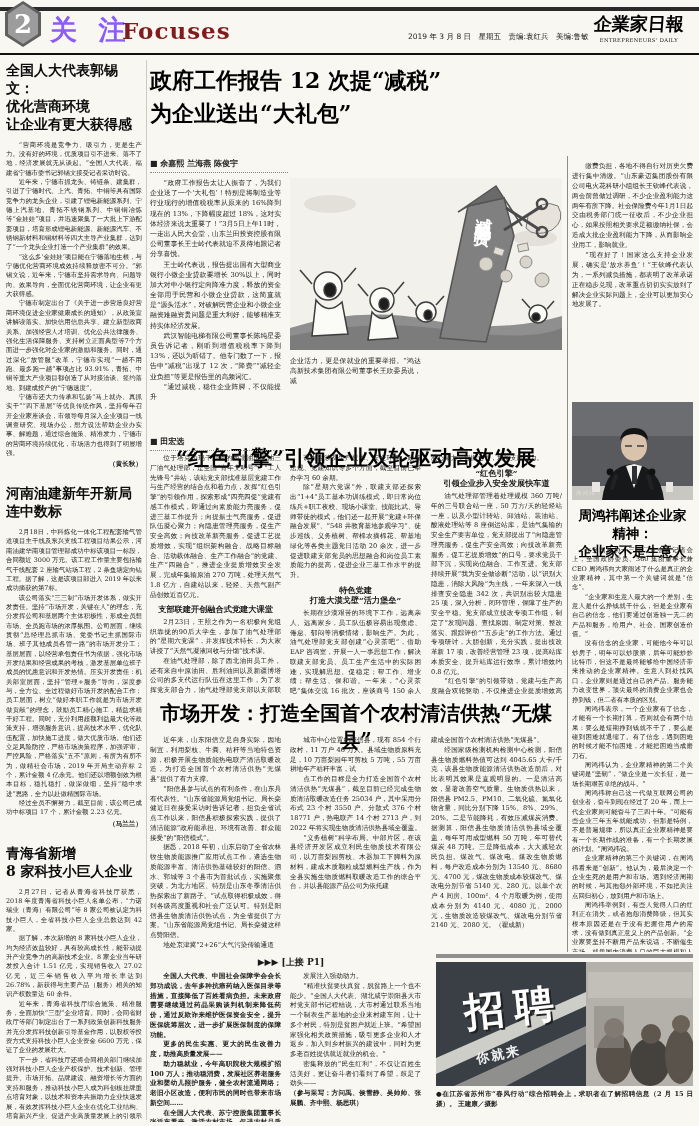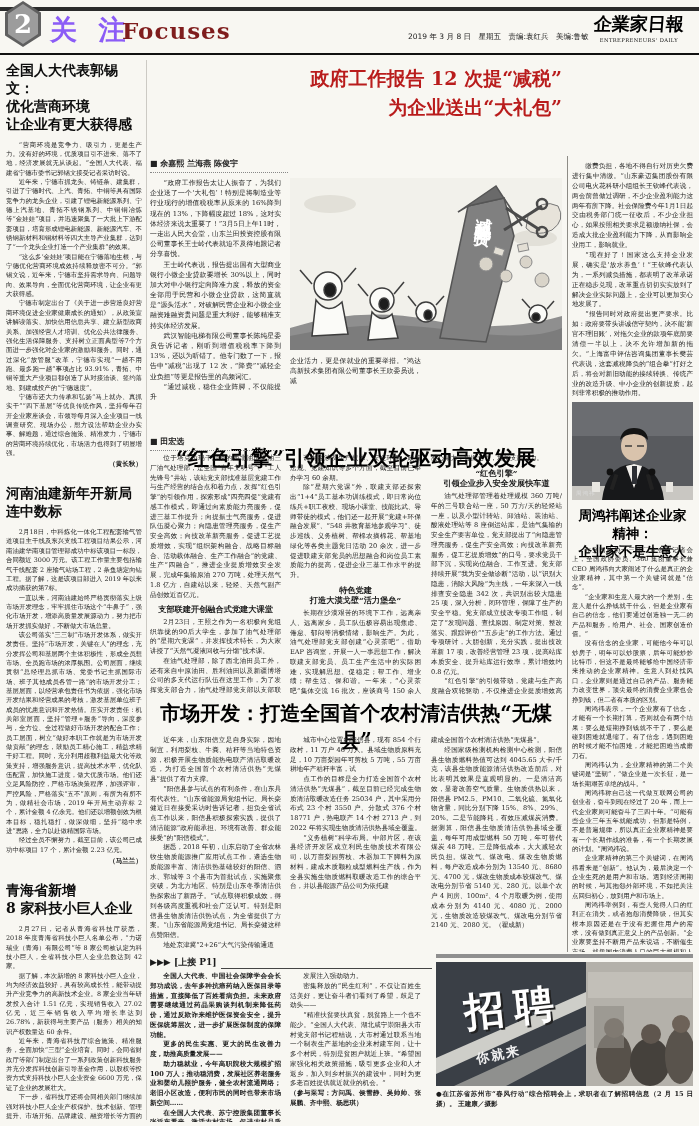--- a/index.html
+++ b/index.html
@@ -32,22 +32,22 @@
   .subhead{font-weight:bold;text-align:center;font-size:8.2px;margin:4px 0 3px;line-height:1.3;text-indent:0;}
 
   
   .col-left{position:absolute;left:6px;top:62px;width:136px;height:1058px;overflow:hidden;}
   .l-title{font-weight:bold;color:#0d0d0d;line-height:1.28;font-size:14px;margin-bottom:7px;}
   .l-body{font-size:6.4px;line-height:1.46;}
   .l-gap{height:16px;}
   .divider-left{position:absolute;left:146px;top:60px;height:1060px;width:1px;background:#cccac4;}
 
   
-  .main-headline{position:absolute;left:150px;top:64px;width:412px;text-align:right;
-        font-size:19px;font-weight:900;line-height:1.5;color:#b91c1c;letter-spacing:0px;}
+  .main-headline{position:absolute;left:150px;top:64px;width:412px;text-align:left;
+        font-size:22px;font-weight:900;line-height:1.5;color:#000000;letter-spacing:0px;}
   .byline{font-size:8px;font-weight:bold;color:#222;border-bottom:1px dotted #888;
         padding-bottom:3px;font-family:"DejaVu Sans",sans-serif;}
   .byline-top{position:absolute;left:150px;top:158px;width:138px;}
   .story-col{position:absolute;width:131px;overflow:hidden;font-size:6.8px;line-height:1.5;}
   .ts-col1{left:150px;top:178px;height:222px;}
   .ts-col4{left:572px;top:162px;height:234px;width:121px;font-size:6.6px;}
   .ts-illu{position:absolute;left:290px;top:178px;width:272px;height:172px;overflow:hidden;background:#f1f0ea;}
   .illu-label{position:absolute;right:64px;top:26px;writing-mode:vertical-rl;color:#fff;
         font-size:17px;font-weight:bold;letter-spacing:4px;transform:rotate(7deg);}
   .ts-cap2{left:290px;top:356px;height:36px;}
@@ -62,21 +62,21 @@
   .re-col{position:absolute;top:454px;height:242px;width:131px;overflow:hidden;font-size:6.6px;line-height:1.48;}
   .re-c1{left:150px;} .re-c2{left:290px;} .re-c3{left:431px;}
 
   
   .yx-headline{position:absolute;left:150px;top:700px;width:412px;text-align:center;
         font-size:20px;font-weight:900;color:#000;}
   .yx-col{position:absolute;top:736px;height:216px;width:131px;overflow:hidden;font-size:6.6px;line-height:1.48;}
   .yx-c1{left:150px;} .yx-c2{left:290px;} .yx-c3{left:431px;}
 
   
-  .cont-marker{position:absolute;left:150px;top:956px;width:282px;display:flex;align-items:flex-end;gap:4px;}
+  .cont-marker{position:absolute;left:150px;top:956px;width:282px;display:flex;align-items:center;gap:4px;flex-direction:column;}
   .cont-label{font-size:9px;font-weight:bold;white-space:nowrap;}
   .cont-rule{flex:1;height:1px;background:#444;}
   .cont-col{position:absolute;top:972px;height:150px;width:131px;overflow:hidden;font-size:6.6px;line-height:1.48;}
   .cc1{left:150px;font-weight:bold;} .cc2{left:290px;}
   .credit{font-weight:bold;text-indent:0;}
 
   
   .zh-photo{position:absolute;left:572px;top:402px;width:121px;height:98px;overflow:hidden;background:#4a4a4a;}
   .zh-name{position:absolute;left:4px;bottom:3px;color:#ddd;font-size:5.5px;letter-spacing:1px;}
   .zh-headline{position:absolute;left:572px;top:506px;width:121px;text-align:center;font-weight:900;
@@ -136,21 +136,20 @@
       <div class="author-line">（黄长秋）</div>
     </div>
     <div class="l-gap"></div>
     <div>
       <div class="l-title">
         <div>河南油建新年开新局</div>
         <div>连中数标</div>
       </div>
       <div class="l-body">
           <p class="para">2月18日，中科炼化一体化工程配套输气管道项目主干线及东兴支线工程项目结果公示，河南油建华南项目管理部成功中标该项目一标段，合同额近 3000 万元。该工程工作量主要包括输气干线配套 2 座输气站场工程，2 条鱼塘定向钻工程。据了解，这是该项目部进入 2019 年以来成功摘获的第7标。</p>
-          <p class="para">一直以来，河南油建始终严格贯彻落实上级市场开发理念，牢牢抓住市场这个“牛鼻子”，强化市场开发，增添高质量发展源动力，努力把市场开发抓实做好，不断做大市场总量。</p>
           <p class="para">该公司落实“三三制”市场开发体系，做实开发责任。坚持“市场开发，关键在人”的理念，充分发挥公司和基层两个主体积极性，形成全员想市场、全员跑市场的浓厚氛围。公司层面，继续贯彻“总经理总抓市场、党委书记主抓国际市场、班子其他成员各管一路”的市场开发分工；基层层面，以经营承包责任书为依据，强化市场开发结果和经营成果的考核，激发基层单位班子成员的忧患意识和开发热情。压实开发责任：机关部室层面，坚持“管理+服务”导向，深度参与，全方位、全过程做好市场开发的配合工作；员工层面，树立“做好本职工作就是为市场开发做贡献”的理念，鼓励员工精心施工，精益求精干好工程。同时，充分利用超额利益最大化等政策支持，增强服务意识，提高技术水平，优化队伍配置，加快施工进度，做大优质市场。他们还立足风险防控，严格市场决策程序，加强评审，严控风险，严格落实“五不”原则，有所为有所不为，做精社会市场，2019 年开局主动弃标 2 个，累计金额 4 亿余元。他们还以增额创效为根本目标，稳扎稳打，做深做细，坚持“稳中求进”思路，全力以赴做精国际市场。</p>
           <p class="para">经过全员不懈努力，截至目前，该公司已成功中标项目 17 个，累计金额 2.23 亿元。</p>
         </div>
       <div class="author-line">（马兰兰）</div>
     </div>
     <div class="l-gap"></div>
     <div>
       <div class="l-title">
         <div>青海省新增</div>
         <div>8 家科技小巨人企业</div>
@@ -226,21 +225,20 @@
     <div class="illu-label">减税降费</div>
   </div>
 
   <div class="story-col ts-cap2 noindent">
     <p class="para noindent">企业活力，更是保就业的重要举措。”鸿达高新技术集团有限公司董事长王欣委员说，减</p>
   </div>
 
   <div class="story-col ts-col4">
       <p class="para">缴费负担，各地不得自行对历史欠费进行集中清缴。”山东豪迈集团股份有限公司电火花科研小组组长王钦峰代表说，两会前曾做过调研，不少企业盈利能力这两年有所下降。社会保险费今年1月1日起交由税务部门统一征收后，不少企业担心，如果按照相关要求足额缴纳社保，会造成大批企业盈利能力下降，从而影响企业用工，影响就业。</p>
       <p class="para">“现在好了！国家这么支持企业发展，确实是‘放水养鱼’！”王钦峰代表认为，一系列减负措施，都表明了改革承诺正在稳步兑现，改革重点切切实实放到了解决企业实际问题上，企业可以更加安心地发展了。</p>
-      <p class="para">“报告同时对政府提出更严要求。比如：政府要带头讲诚信守契约，决不能‘新官不理旧账’，对拖欠企业的款项年底前要清偿一半以上，决不允许增加新的拖欠。”上海富申评估咨询集团董事长樊芸代表说，这套减税降负的“组合拳”打好之后，将会对新旧动能的接续转换、传统产业的改造升级、中小企业的创新提质，起到非常积极的推动作用。</p>
     </div>
 
   <div class="re-headline">“红色引擎”引领企业双轮驱动高效发展</div>
   <div class="byline byline-re">■ 田宏选</div>
 
   <div class="re-col re-c1">
     <div>
         <p class="para">位于塔克拉玛干沙漠的西北油田采油三厂油气处理部，是全国“青年文明号”、“工人先锋号”井站，该站党支部找准基层党建工作与生产经营的结合点和着力点，发挥“红色引擎”的引领作用，探索形成“四亮四促”党建有感工作模式，即通过向素质能力亮服务，促进三基工作提升；向提振士气亮服务，促进队伍凝心聚力；向隐患管理亮服务，促生产安全高效；向技改革新亮服务，促进工艺提质增效，实现“组织架构融合、战略目标融合、活动载体融合、生产工作融合”的党建、生产“四融合”，推进企业提质增效安全发展，完成年集输原油 270 万吨，处理天然气 1.8 亿方，自建站以来，轻烃、天然气副产品创效近百亿元。</p>
       </div>
     <div class="subhead">支部联建开创融合式党建大课堂</div>
@@ -337,22 +335,22 @@
   </div>
   <div class="cont-col cc1">
       <p class="para">全国人大代表、中国社会保障学会会长郑功成说，去年多种抗癌药纳入医保目录等措施，直接降低了百姓看病负担。未来政府需要继续通过药品采购谈判机制来降低药价，通过反欺诈来维护医保资金安全，提升医保统筹层次，进一步扩展医保制度的保障功能。</p>
       <p class="para">更多的民生实惠、更大的民生改善力度，助推高质量发展——</p>
       <p class="para">助力稳就业，今年高职院校大规模扩招 100 万人；推动稳消费，发展社区养老服务业和婴幼儿照护服务，健全农村流通网络；老旧小区改造，便利市民的同时也带来市场新空间……</p>
       <p class="para">在全国人大代表、苏宁控股集团董事长张近东看来，激活农村市场、促进农村品质消费升级，</p>
     </div>
   <div class="cont-col cc2">
     <div>
         <p class="para">发展注入强劲动力。</p>
+        <p class="para">“精准扶贫要扶真贫，脱贫路上一个也不能少。”全国人大代表、湖北咸宁崇阳县大市村党支部书记程桔说，大市村通过联系当地一个制衣生产基地的企业来村建车间，让十多个村民，特别是贫困户就近上班。“希望国家强化相关政策措施，吸引更多企业和人才返乡，加入到乡村振兴的建设中，同时为更多老百姓提供就近就业的机会。”</p>
         <p class="para">密集释放的“民生红利”，不仅让百姓生活美好，更让奋斗者们看到了希望，鼓足了劲头——</p>
-        <p class="para">“精准扶贫要扶真贫，脱贫路上一个也不能少。”全国人大代表、湖北咸宁崇阳县大市村党支部书记程桔说，大市村通过联系当地一个制衣生产基地的企业来村建车间，让十多个村民，特别是贫困户就近上班。“希望国家强化相关政策措施，吸引更多企业和人才返乡，加入到乡村振兴的建设中，同时为更多老百姓提供就近就业的机会。”</p>
       </div>
     <p class="para credit">（参与采写：方问禹、侯雪静、吴帅帅、张展鹏、齐中熙、杨思琪）</p>
   </div>
 
   <div class="gray-bar"></div>
   <div class="jf-photo">
     <svg width="257" height="124" viewBox="0 0 257 124">
       <rect width="257" height="124" fill="#b4b1aa"></rect>
       <rect x="0" y="0" width="150" height="124" fill="#3a3f46"></rect>
       <polygon points="0,96 150,30 150,44 0,112" fill="#e9e7e1" opacity="0.85"></polygon>

